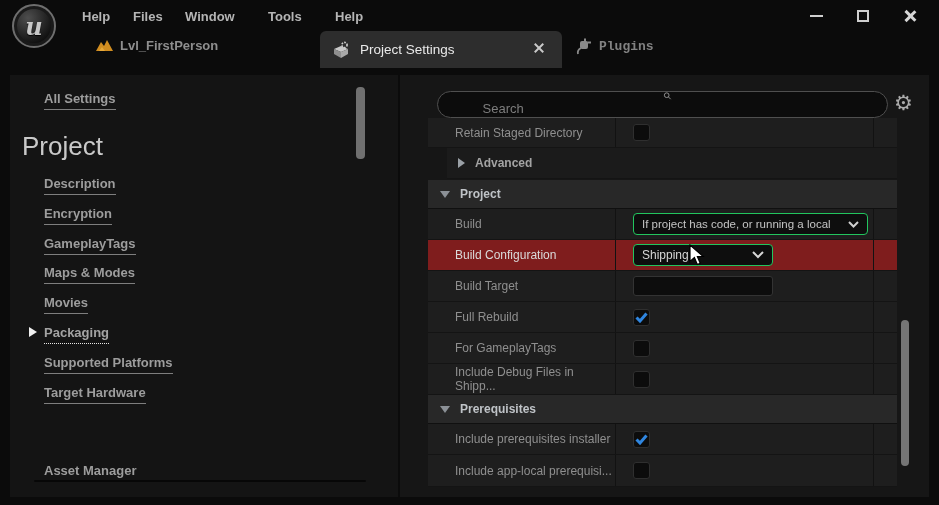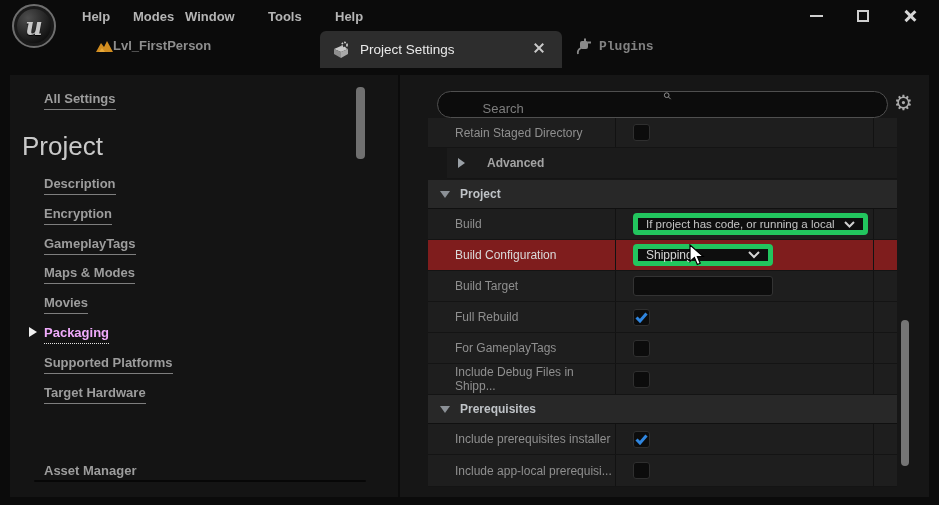--- a/index.html
+++ b/index.html
@@ -16,38 +16,38 @@
   .menu-item{position:absolute;top:9px;font-size:13px;font-weight:600;color:#b5b5b5;cursor:default;}
   .win-btn{position:absolute;top:6px;width:22px;height:20px;display:flex;align-items:center;justify-content:center;}
   .min-glyph{width:13px;height:2px;background:#cfcfcf;}
   .max-glyph{width:12px;height:12px;border:2px solid #cfcfcf;}
   .close-glyph{position:relative;width:14px;height:14px;}
   .close-glyph:before,.close-glyph:after{content:"";position:absolute;left:6px;top:0;width:2.5px;height:14px;background:#d6d6d6;}
   .close-glyph:before{transform:rotate(45deg);}
   .close-glyph:after{transform:rotate(-45deg);}
 
   
-  .level-tab{position:absolute;left:96px;top:38px;display:flex;align-items:center;}
+  .level-tab{position:absolute;left:96px;top:38px;display:flex;align-items:flex-start;gap:7px;}
   .level-tab .lbl{font-size:13px;font-weight:700;color:#8e8e8e;}
   .tab-active{position:absolute;left:320px;top:31px;width:242px;height:37px;background:#2d2d2d;
     border-radius:6px 6px 0 0;display:flex;align-items:center;}
   .tab-active .lbl{font-size:13.5px;color:#e9e9e9;margin-left:10px;}
   .tab-close{position:absolute;right:16px;top:10px;width:14px;height:14px;}
   .tab-close:before,.tab-close:after{content:"";position:absolute;left:6px;top:1px;width:2px;height:12px;background:#c9c9c9;}
   .tab-close:before{transform:rotate(45deg);}
   .tab-close:after{transform:rotate(-45deg);}
   .plugins-tab{position:absolute;left:575px;top:38px;display:flex;align-items:center;gap:8px;}
   .plugins-tab .lbl{font-size:13px;font-weight:700;color:#828282;font-family:Liberation Mono, monospace;}
 
   
   .sidebar{position:absolute;left:10px;top:75px;width:388px;height:422px;background:#141414;}
   .side-scroll-thumb{position:absolute;left:346px;top:12px;width:9px;height:72px;background:#707070;border-radius:4px;}
   .side-link{position:absolute;left:34px;font-size:13px;font-weight:700;color:#9d9d9d;
     border-bottom:1px solid #7e7e7e;padding-bottom:3px;cursor:pointer;white-space:nowrap;}
-  .side-link.selected{color:#f0abfc;border-bottom:1px dotted #e8e8e8;}
+  .side-link.selected{color:#a3a3a3;border-bottom:1px dotted #e8e8e8;}
   .side-heading{position:absolute;left:12px;font-size:26px;font-weight:400;color:#c9c9c9;}
   .pack-arrow{position:absolute;left:19px;width:0;height:0;border-left:8px solid #f0f0f0;
     border-top:5.5px solid transparent;border-bottom:5.5px solid transparent;}
   .side-divider{position:absolute;left:24px;top:405px;width:332px;height:2px;background:#070707;border-radius:1px;}
 
   
   .main{position:absolute;left:400px;top:75px;width:529px;height:422px;background:#161616;}
   .searchbar{position:absolute;left:37px;top:16px;width:451px;height:27px;background:#0c0c0c;
     border:1px solid #4f4f4f;border-radius:14px;display:flex;align-items:center;padding-left:9px;flex-direction:column;}
   .searchbar input{background:transparent;border:none;outline:none;color:#bdbdbd;font-size:13px;
@@ -61,26 +61,26 @@
   .row .label-cell{width:188px;padding-left:27px;display:flex;align-items:center;
     font-size:12px;color:#8f8f8f;border-right:1px solid #121212;}
   .row .value-cell{flex:1;padding-left:17px;display:flex;align-items:center;border-right:1px solid #121212;}
   .row .reset-cell{width:23px;}
   .row.hovered{background:#7f1d1d;}
   .row.hovered .label-cell{color:#dadada;}
   .row.header-row{background:#282828;border-bottom:1px solid #101010;align-items:center;padding-left:12px;gap:10px;}
   .row.header-row .hlabel{font-size:12px;font-weight:700;color:#bfc3c7;}
   .tri-down{width:0;height:0;border-left:5.5px solid transparent;border-right:5.5px solid transparent;border-top:7px solid #8b9096;}
   .tri-right{width:0;height:0;border-top:5.5px solid transparent;border-bottom:5.5px solid transparent;border-left:7px solid #9aa0a6;}
-  .row.advanced-row{left:19px;width:450px;background:#1b1b1b;align-items:center;padding-left:11px;gap:22px;}
+  .row.advanced-row{left:19px;width:450px;background:#1b1b1b;align-items:center;padding-left:11px;gap:10px;}
   .row.advanced-row .alabel{font-size:12px;font-weight:700;color:#a3a3a3;}
 
   .checkbox{width:17px;height:17px;background:#0c0c0c;border:1px solid #2f2f2f;border-radius:3px;
     display:flex;align-items:center;justify-content:center;}
-  .dropdown{height:22px;background:#0e0e0e;border:5px solid #22c55e;border-radius:4px;
+  .dropdown{height:22px;background:#0e0e0e;border:1px solid #22c55e;border-radius:4px;
     display:flex;align-items:center;justify-content:space-between;padding:0 8px;}
   .dropdown .dd-text{font-size:11.5px;color:#c4c4c4;white-space:nowrap;overflow:hidden;}
   .dd-build{width:235px;}
   .dd-ship{width:140px;}
   .dd-ship .dd-text{color:#d6d6d6;font-size:12px;}
   .text-input{width:140px;height:20px;background:#0d0d0d;border:1px solid #333;border-radius:3px;
     color:#cfcfcf;font-size:12px;padding:0 6px;outline:none;}
 
   .main-scroll-thumb{position:absolute;left:501px;top:245px;width:8px;height:146px;background:#757575;border-radius:4px;}
 
@@ -88,21 +88,21 @@
 </style>
 </head>
 <body>
 
 <div class="window">
 
   <div class="logo">
       <span>u</span>
     </div>
   <span class="menu-item" style="left:82px">Help</span>
-  <span class="menu-item" style="left:133px">Modes</span>
+  <span class="menu-item" style="left:133px">Files</span>
   <span class="menu-item" style="left:185px">Window</span>
   <span class="menu-item" style="left:268px">Tools</span>
   <span class="menu-item" style="left:335px">Help</span>
 
   <div class="win-btn" style="left:805px">
       <div class="min-glyph"></div>
     </div>
   <div class="win-btn" style="left:852px">
       <div class="max-glyph"></div>
     </div>

